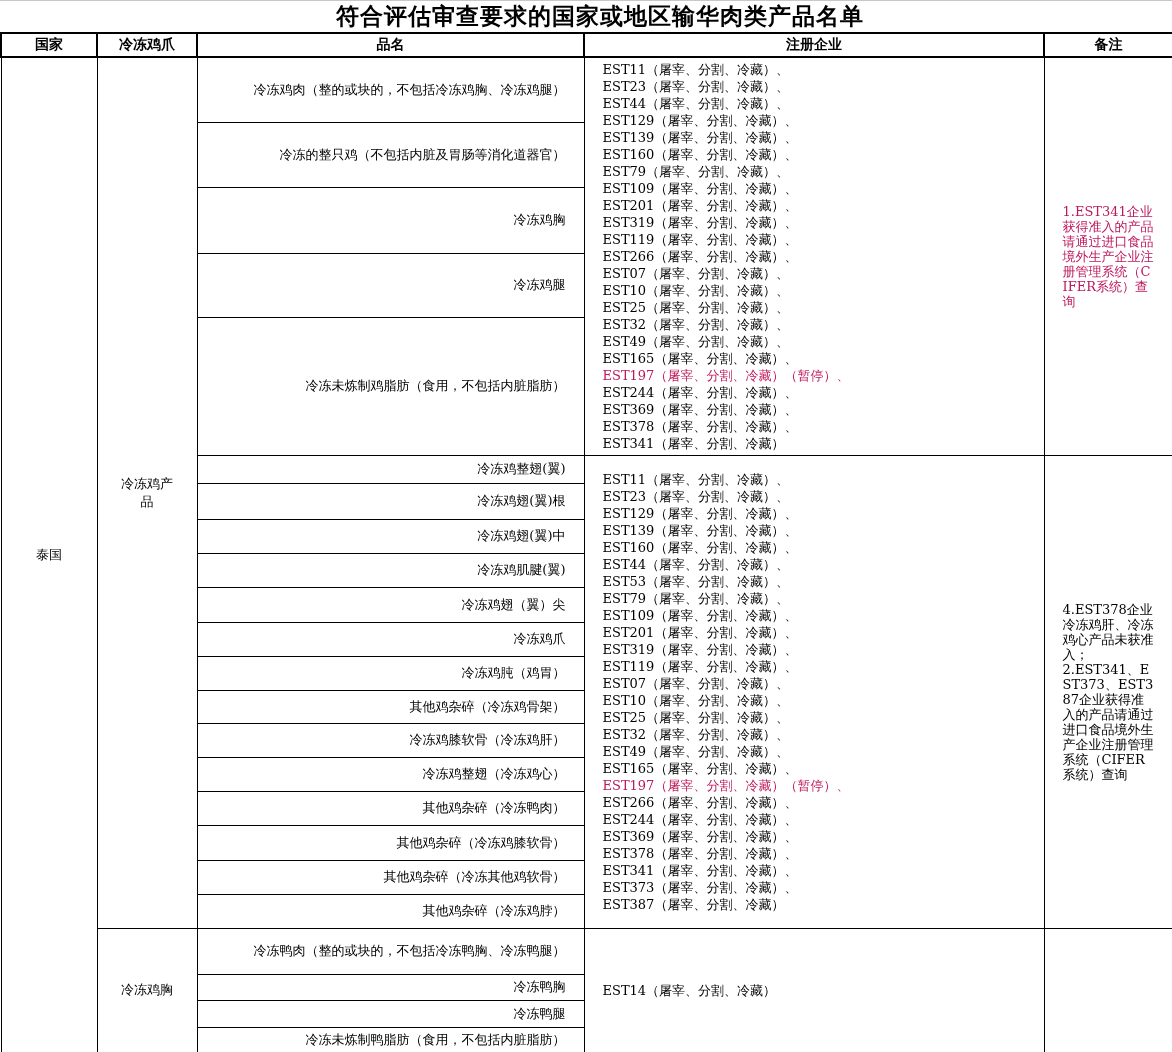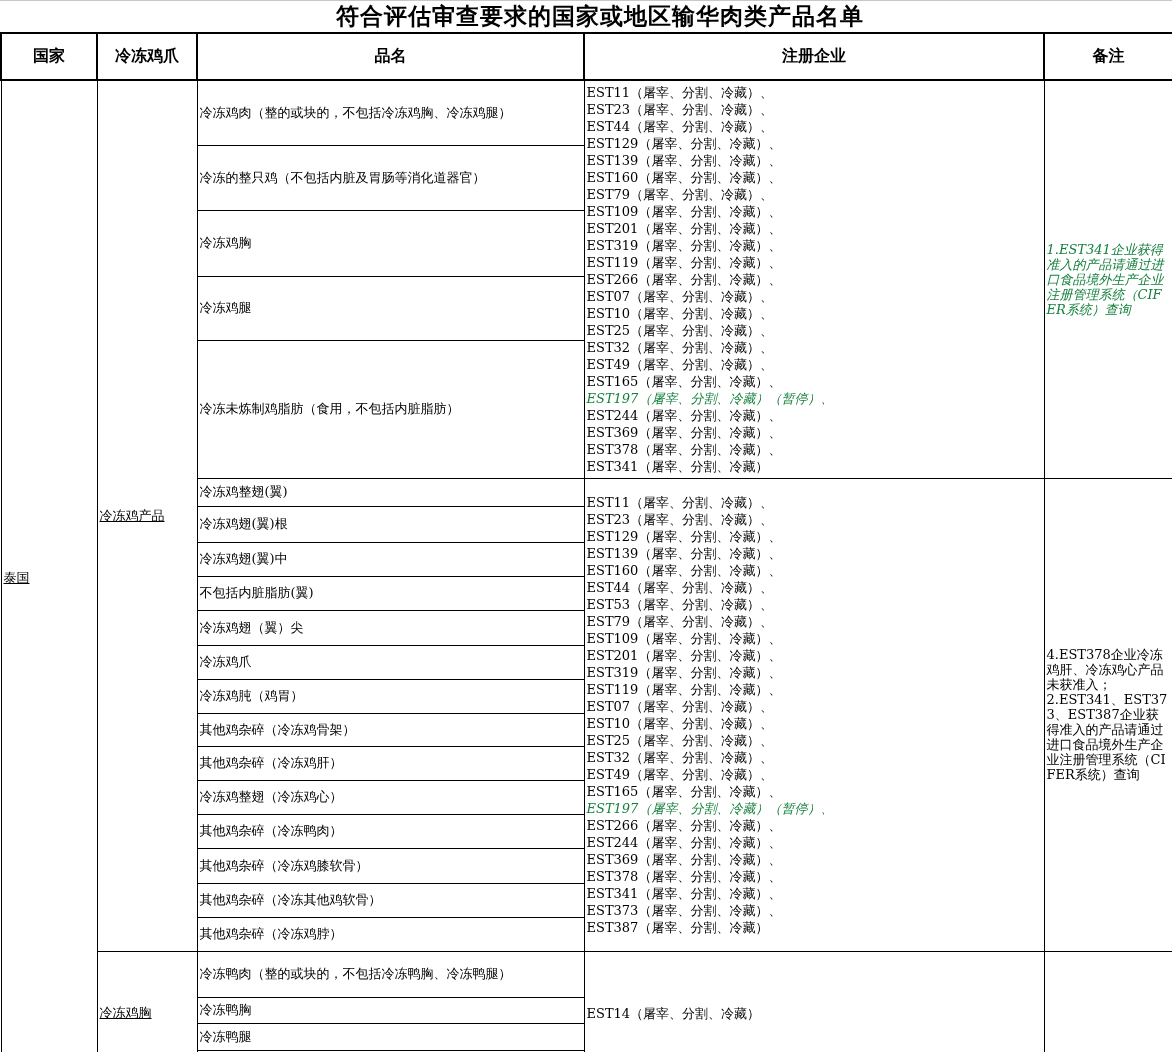--- a/index.html
+++ b/index.html
@@ -7,34 +7,34 @@
   body { font-family: "DejaVu Serif", "Liberation Serif", serif; }
   .page { width: 1172px; height: 1052px; border-top: 1px solid #c8c8c8; overflow: hidden; }
   .title {
     height: 31px; line-height: 30px; text-align: center;
     font-size: 23px; font-weight: bold; letter-spacing: 1px; margin-left: 28px;
   }
   table.main {
     border-collapse: collapse; table-layout: fixed; width: 1172px;
   }
   table.main th {
-    border: 2px solid #000; padding: 12px;
-    font-size: 16px; font-weight: bold; text-align: center; height: 24px;
+    border: 2px solid #000; padding: 0;
+    font-size: 14px; font-weight: bold; text-align: center; height: 24px;
   }
   table.main td {
-    border: 1px solid #000; padding: 0 2px;
+    border: 1px solid #000; padding: 0 18px;
     font-size: 13px; vertical-align: middle;
   }
-  td.country, td.cat { text-align: left; font-size: 14px; text-decoration: underline; }
-  td.prod { text-align: left; margin-left: 30px; }
+  td.country, td.cat { text-align: center; font-size: 14px; }
+  td.prod { text-align: right; margin-left: 30px; }
   td.ent { padding: 0 0 0 1px; }
   td.ent .line { line-height: 17px; white-space: nowrap; }
   td.rmk { padding: 0 3px; }
   td.rmk .line { line-height: 15px; word-break: break-all; }
-  .red, .red .line, td .line.red { color: #15803d; font-style: italic; }
+  .red, .red .line, td .line.red { color: #be185d; }
   td.empty-rmk { border-right: none; border-bottom: none; }
 </style>
 </head>
 <body>
 
 <div class="page">
 
   <div class="title">符合评估审查要求的国家或地区输华肉类产品名单</div>
 
   <table class="main">
@@ -145,36 +145,36 @@
             </div>
         </td>
       </tr>
       <tr style="height:36px">
           <td class="prod">冷冻鸡翅(翼)根</td>
         </tr>
       <tr style="height:34px">
           <td class="prod">冷冻鸡翅(翼)中</td>
         </tr>
       <tr style="height:34px">
-          <td class="prod">不包括内脏脂肪(翼)</td>
+          <td class="prod">冷冻鸡肌腱(翼)</td>
         </tr>
       <tr style="height:35px">
           <td class="prod">冷冻鸡翅（翼）尖</td>
         </tr>
       <tr style="height:34px">
           <td class="prod">冷冻鸡爪</td>
         </tr>
       <tr style="height:34px">
           <td class="prod">冷冻鸡肫（鸡胃）</td>
         </tr>
       <tr style="height:33px">
           <td class="prod">其他鸡杂碎（冷冻鸡骨架）</td>
         </tr>
       <tr style="height:34px">
-          <td class="prod">其他鸡杂碎（冷冻鸡肝）</td>
+          <td class="prod">冷冻鸡膝软骨（冷冻鸡肝）</td>
         </tr>
       <tr style="height:34px">
           <td class="prod">冷冻鸡整翅（冷冻鸡心）</td>
         </tr>
       <tr style="height:34px">
           <td class="prod">其他鸡杂碎（冷冻鸭肉）</td>
         </tr>
       <tr style="height:35px">
           <td class="prod">其他鸡杂碎（冷冻鸡膝软骨）</td>
         </tr>

